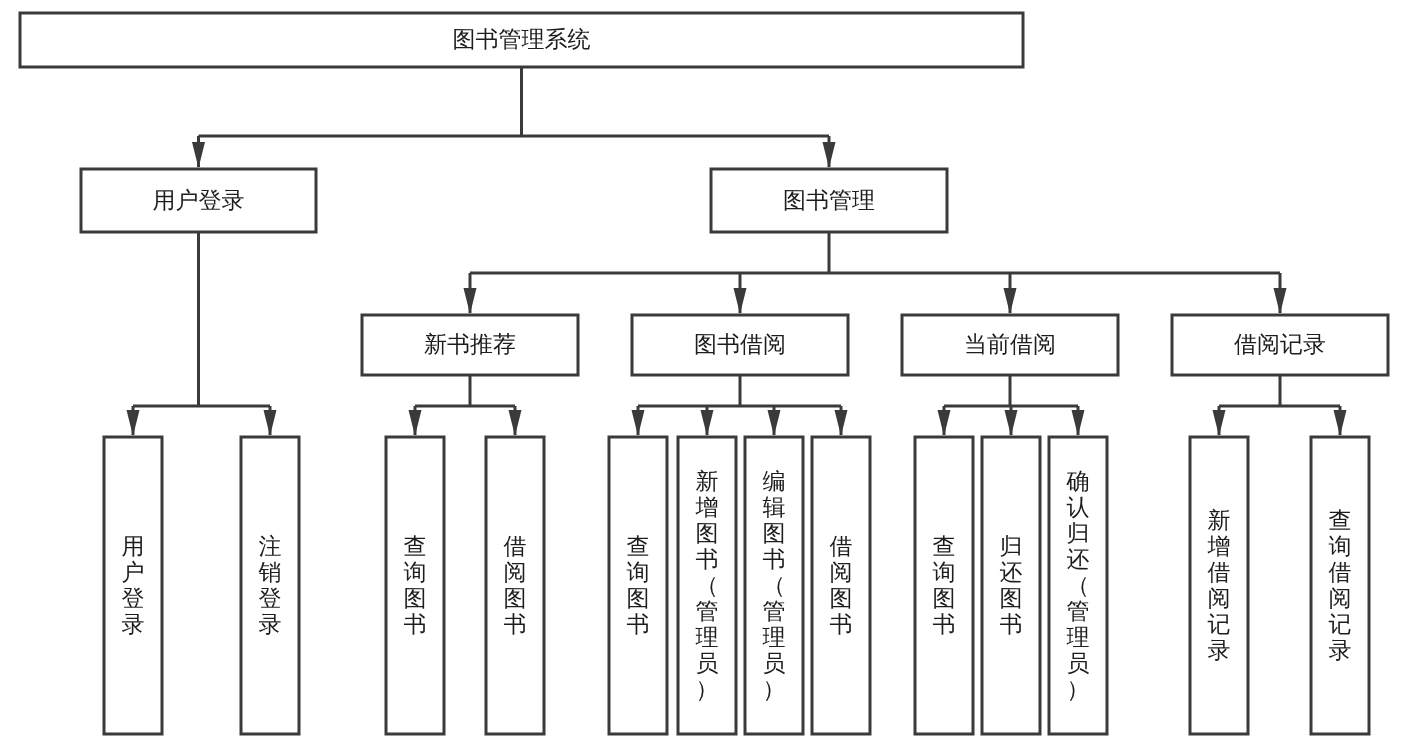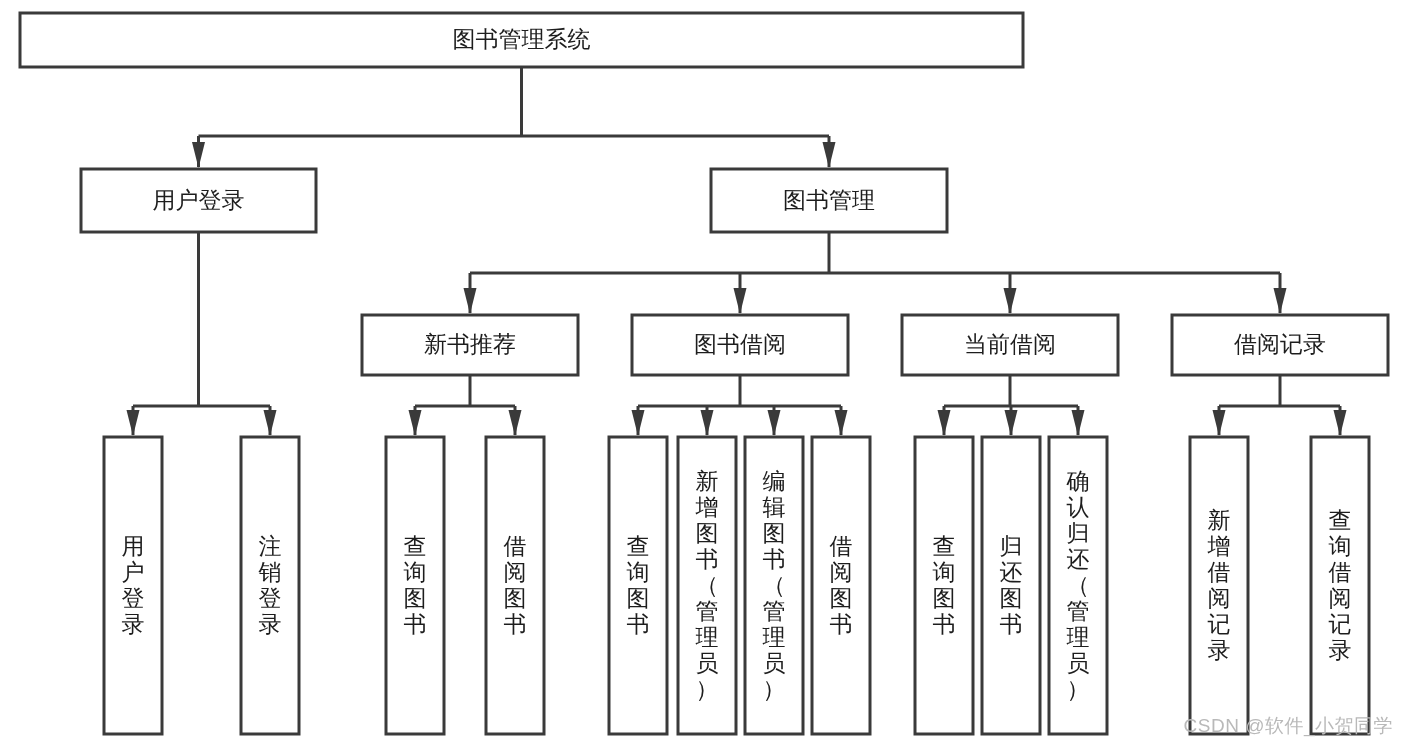--- a/index.html
+++ b/index.html
@@ -201,14 +201,13 @@
         <g>
           <rect x="1190" y="437" width="58" height="297" class="box-rect"></rect>
           <text x="1219" class="node-label-v" y="527.5"><tspan x="1219" dy="0">新</tspan><tspan x="1219" dy="26">增</tspan><tspan x="1219" dy="26">借</tspan><tspan x="1219" dy="26">阅</tspan><tspan x="1219" dy="26">记</tspan><tspan x="1219" dy="26">录</tspan></text>
         </g>
         <g>
           <rect x="1311" y="437" width="58" height="297" class="box-rect"></rect>
           <text x="1340" class="node-label-v" y="527.5"><tspan x="1340" dy="0">查</tspan><tspan x="1340" dy="26">询</tspan><tspan x="1340" dy="26">借</tspan><tspan x="1340" dy="26">阅</tspan><tspan x="1340" dy="26">记</tspan><tspan x="1340" dy="26">录</tspan></text>
         </g>
       </g>
   </svg>
-  <div class="watermark">CSDN @软件_小贺同学</div>
 </div>
 
 </body></html>

